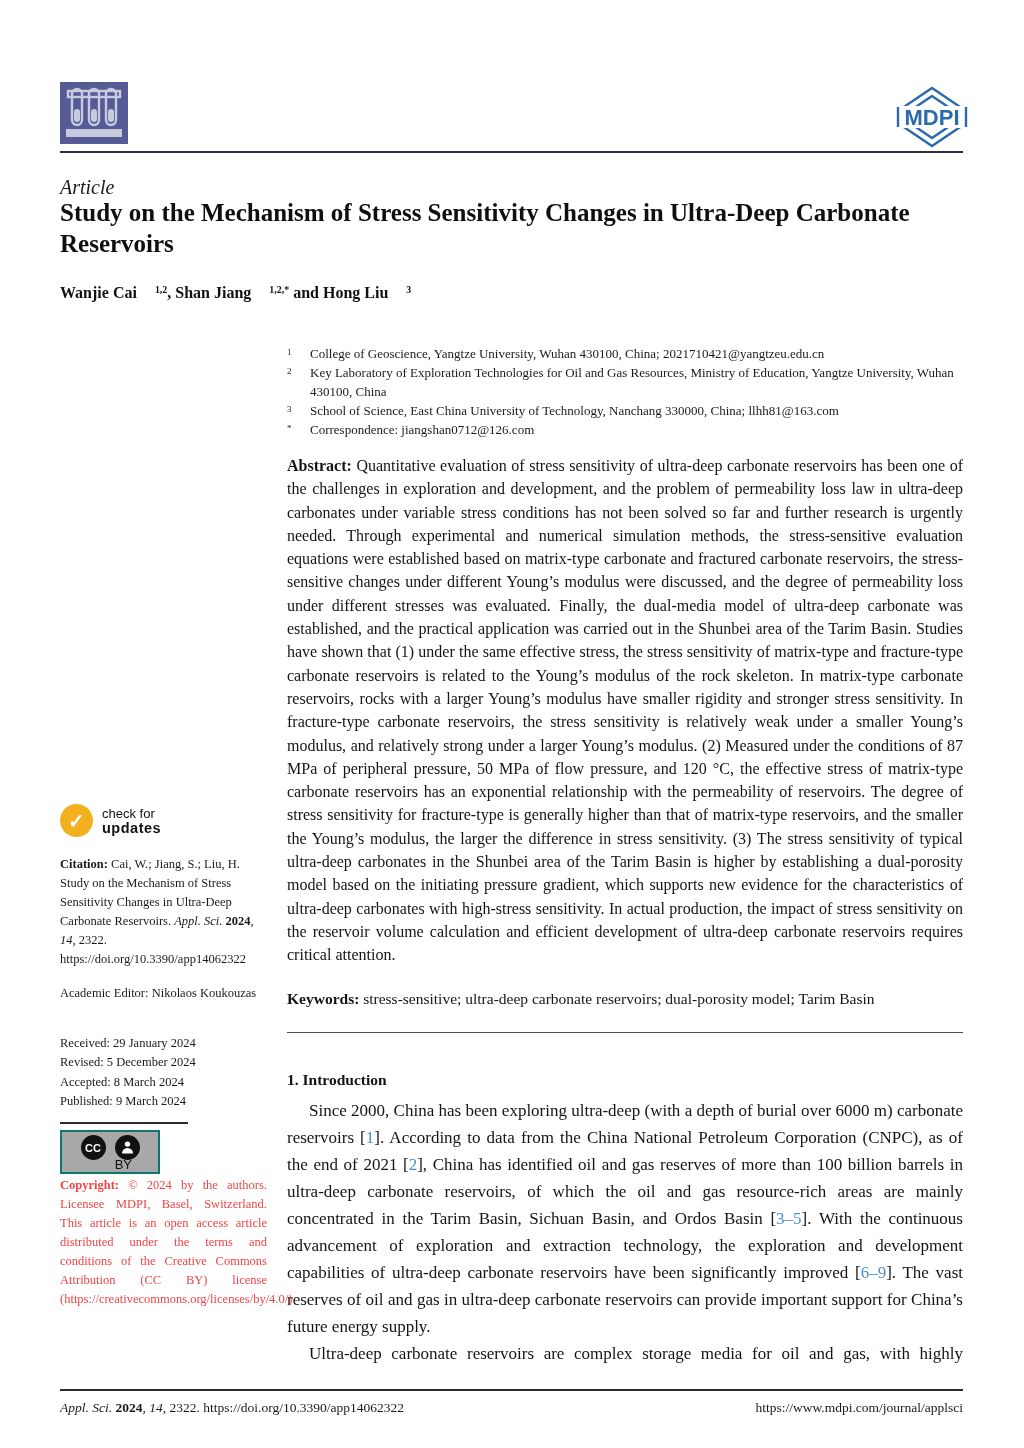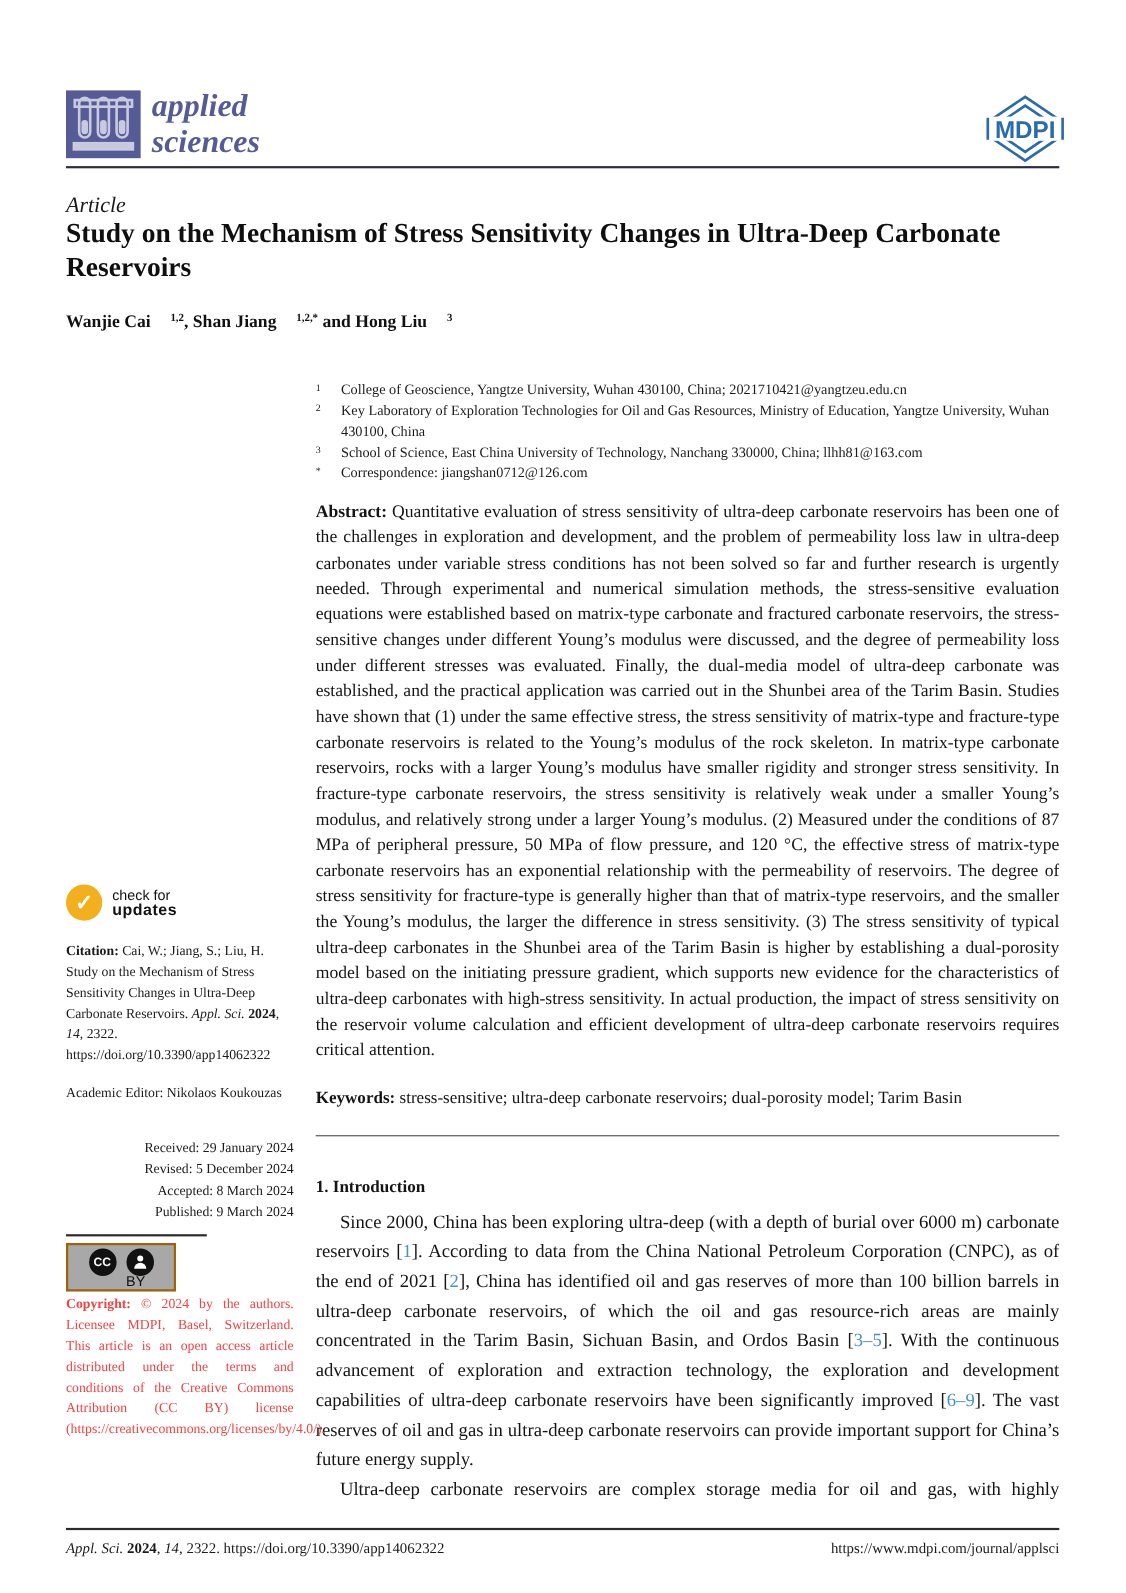--- a/index.html
+++ b/index.html
@@ -46,25 +46,25 @@
   .check-badge{position:absolute;left:60px;top:804px;display:flex;align-items:center;gap:9px;cursor:pointer;}
   .check-circle{width:33px;height:33px;border-radius:50%;background:#f2b01e;display:flex;
                 align-items:center;justify-content:center;color:#ffffff;font-weight:bold;font-size:20px;
                 font-family:"Liberation Sans",sans-serif;}
   .check-text{font-family:"Liberation Sans",sans-serif;color:#111;line-height:15px;}
   .check-text .l1{font-size:13px;}
   .check-text .l2{font-size:14.5px;font-weight:bold;letter-spacing:0.5px;}
 
   .citation-block{position:absolute;left:60px;top:855px;width:207px;font-size:12.5px;line-height:19px;color:#1a1a1a;}
   .editor-block{position:absolute;left:60px;top:984px;width:207px;font-size:12.5px;line-height:19px;color:#1a1a1a;}
-  .dates-block{position:absolute;left:60px;top:1034px;width:207px;font-size:12.5px;line-height:19.4px;color:#1a1a1a;text-align:right;}
+  .dates-block{position:absolute;left:60px;top:1034px;width:207px;font-size:12.5px;line-height:19.4px;color:#1a1a1a;}
   .sidebar-rule{position:absolute;left:60px;top:1122px;width:128px;height:1.5px;background:#2b2b2b;}
 
   .cc-badge{position:absolute;left:60px;top:1130px;width:100px;height:44px;background:#a8a8a8;
-            border:2px solid #a16207;box-sizing:border-box;cursor:pointer;}
+            border:2px solid #0f766e;box-sizing:border-box;cursor:pointer;}
   .cc-circles{display:flex;gap:9px;justify-content:center;margin-top:3px;}
   .cc-circle{width:25px;height:25px;border-radius:50%;background:#111;color:#fff;display:flex;
              align-items:center;justify-content:center;font-family:"Liberation Sans",sans-serif;
              font-weight:bold;font-size:11px;}
   .by-label{position:absolute;right:26px;bottom:0px;font-family:"Liberation Sans",sans-serif;
             font-weight:normal;font-size:13px;color:#111;}
 
   .copyright-block{position:absolute;left:60px;top:1176px;width:207px;font-size:12.5px;line-height:19px;
                    text-align:justify;color:#ef4444;}
 
@@ -83,24 +83,20 @@
     <rect x="8" y="9" width="52" height="6" fill="none" stroke="#c8cadf" stroke-width="2.4"></rect>
     <rect x="12" y="7" width="10" height="36" rx="5" fill="none" stroke="#c8cadf" stroke-width="2.4"></rect>
     <rect x="29" y="7" width="10" height="36" rx="5" fill="none" stroke="#c8cadf" stroke-width="2.4"></rect>
     <rect x="46" y="7" width="10" height="36" rx="5" fill="none" stroke="#c8cadf" stroke-width="2.4"></rect>
     <rect x="14" y="27" width="6" height="13" rx="3" fill="#c8cadf"></rect>
     <rect x="31" y="27" width="6" height="13" rx="3" fill="#c8cadf"></rect>
     <rect x="48" y="27" width="6" height="13" rx="3" fill="#c8cadf"></rect>
     <rect x="6" y="47" width="56" height="8" fill="#c8cadf"></rect>
   </svg>
 
-  <div class="journal-name">
-    <div>applied</div>
-    <div>sciences</div>
-  </div>
 
   <svg class="mdpi-logo" viewBox="0 0 92 62">
     <g stroke="#2a6cab" fill="none" stroke-width="2.4">
       <path d="M46 2 L89 31 L46 60 L3 31 Z"></path>
       <path d="M46 10 L77 31 L46 52 L15 31 Z"></path>
     </g>
     <rect x="0" y="20" width="92" height="22" fill="#ffffff"></rect>
     <line x1="12" y1="21" x2="12" y2="41" stroke="#2a6cab" stroke-width="2.4"></line>
     <line x1="80" y1="21" x2="80" y2="41" stroke="#2a6cab" stroke-width="2.4"></line>
     <text x="46" y="39" text-anchor="middle" font-family="Liberation Sans, sans-serif" font-size="22" font-weight="bold" fill="#2a6cab">MDPI</text>

